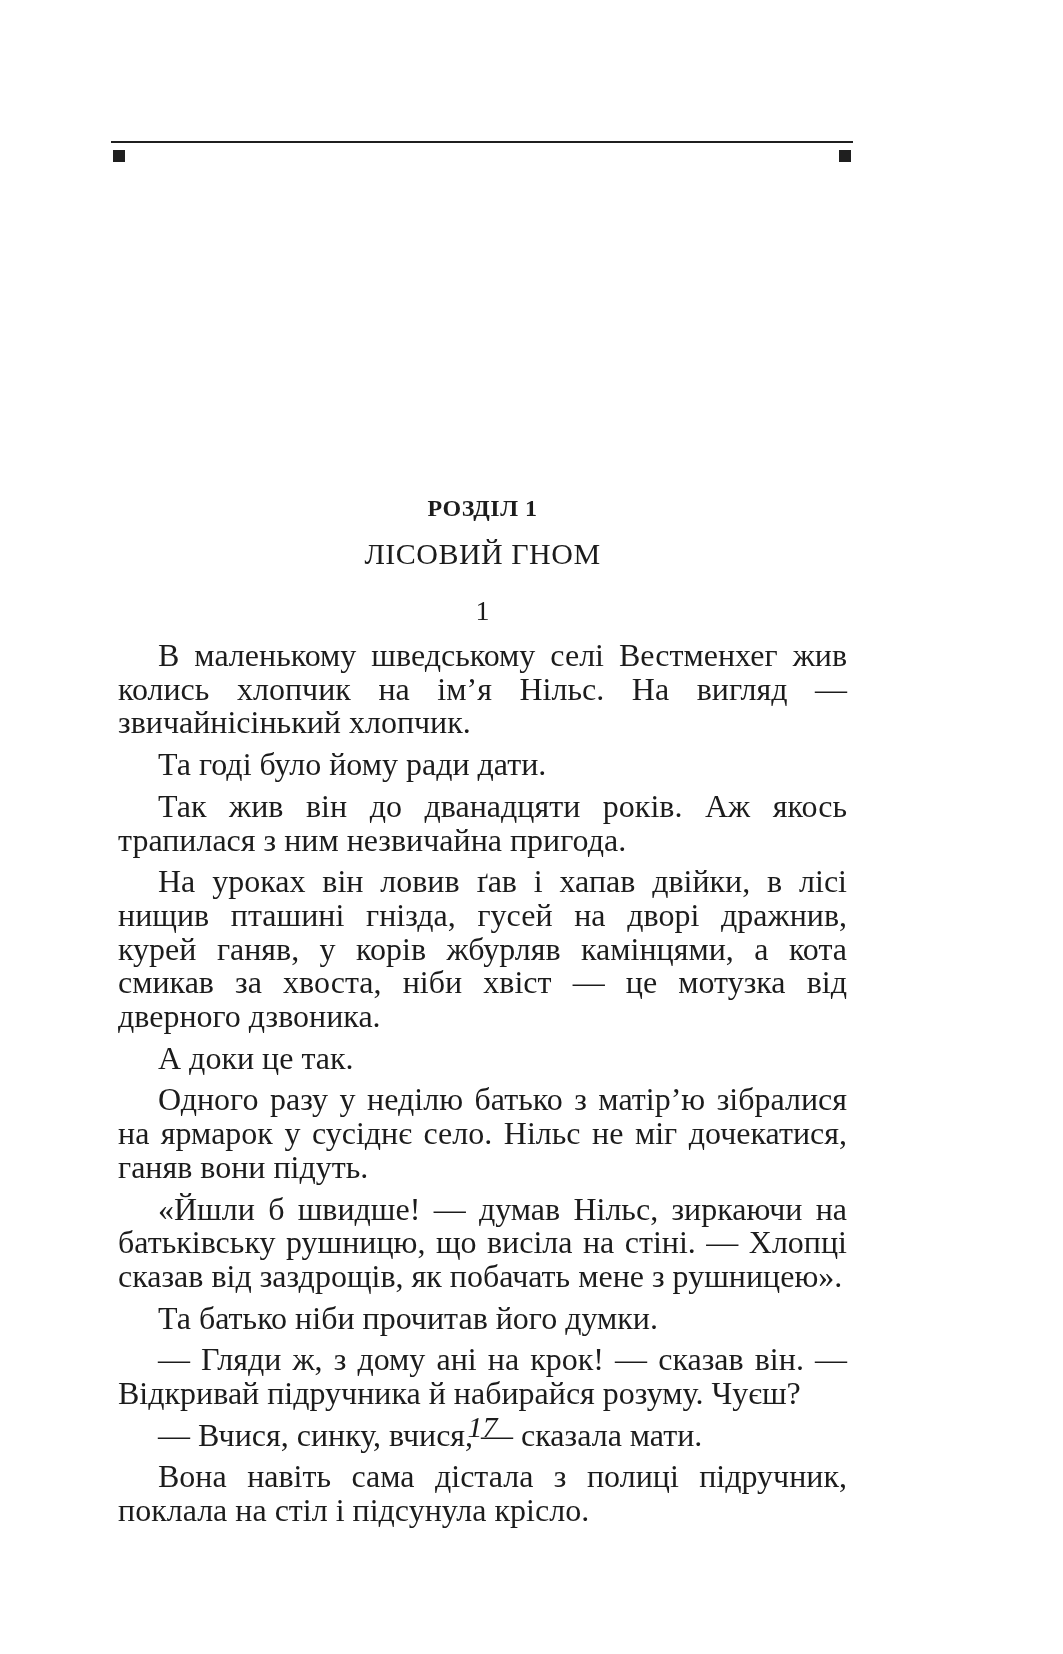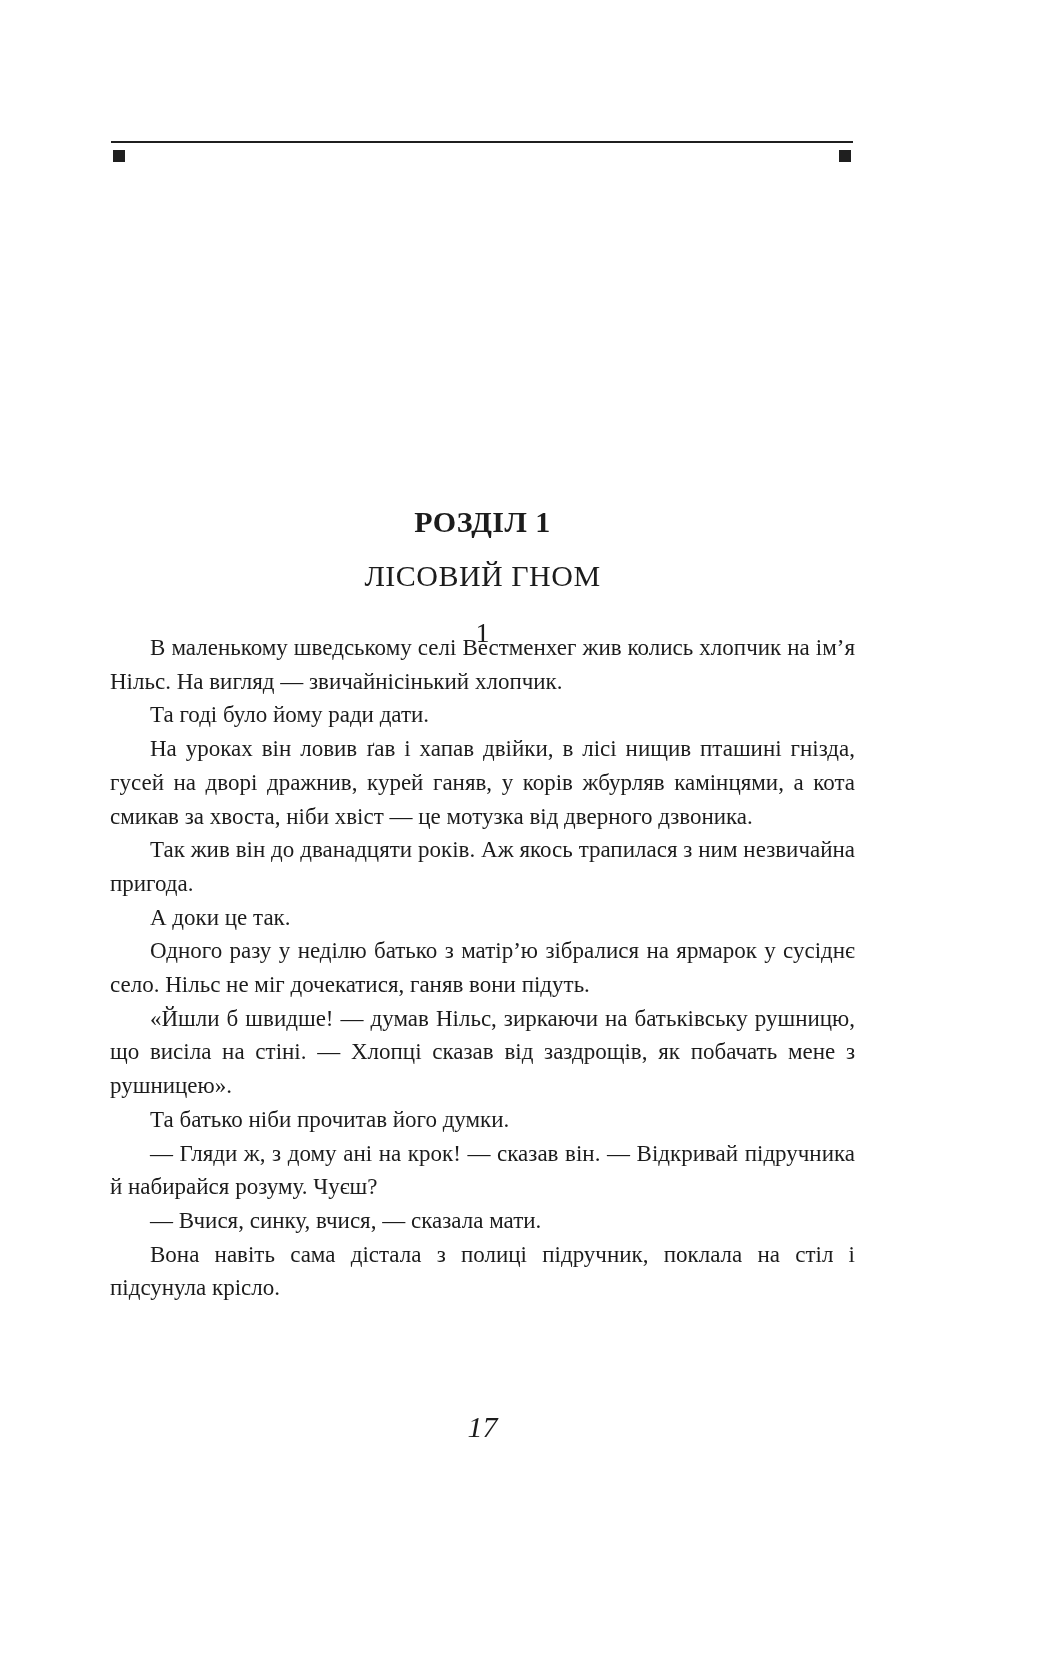--- a/index.html
+++ b/index.html
@@ -55,22 +55,22 @@
 
   
   .chapter-head {
     position: absolute;
     left: 0;
     top: 487px;
     width: 100%;
     text-align: center;
   }
   .chapter-title {
-    margin: 16px;
-    font-size: 30px;
+    margin: 2px;
+    font-size: 24px;
     font-weight: bold;
     line-height: 38px;
     letter-spacing: 0.5px;
   }
   .chapter-subtitle {
     margin: 8px;
     font-size: 30px;
     font-weight: normal;
     line-height: 38px;
     letter-spacing: 0.5px;
@@ -82,22 +82,22 @@
   }
 
   
   .body-text {
     position: absolute;
     left: 0;
     top: 631px;
     width: 745px;
   }
   .para {
-    margin: 0;
-    font-size: 23px;
+    margin: 8px;
+    font-size: 32px;
     line-height: 33.7px;
     text-align: justify;
     text-indent: 40px;
   }
 
   
   .page-number {
     position: absolute;
     left: 0;
     top: 1410px;
@@ -121,22 +121,22 @@
 
     <div class="chapter-head">
       <h1 class="chapter-title">РОЗДІЛ 1</h1>
       <h2 class="chapter-subtitle">ЛІСОВИЙ ГНОМ</h2>
       <div class="section-number">1</div>
     </div>
 
     <div class="body-text">
         <p class="para">В маленькому шведському селі Вестменхег жив колись хлопчик на ім’я Нільс. На вигляд — звичайнісінький хлопчик.</p>
         <p class="para">Та годі було йому ради дати.</p>
+        <p class="para">Так жив він до дванадцяти років. Аж якось трапилася з ним незвичайна пригода.</p>
         <p class="para">На уроках він ловив ґав і хапав двійки, в лісі нищив пташині гнізда, гусей на дворі дражнив, курей ганяв, у корів жбурляв камінцями, а кота смикав за хвоста, ніби хвіст — це мотузка від дверного дзвоника.</p>
-        <p class="para">Так жив він до дванадцяти років. Аж якось трапилася з ним незвичайна пригода.</p>
         <p class="para">А доки це так.</p>
         <p class="para">Одного разу у неділю батько з матір’ю зібралися на ярмарок у сусіднє село. Нільс не міг дочекатися, ганяв вони підуть.</p>
         <p class="para">«Йшли б швидше! — думав Нільс, зиркаючи на батьківську рушницю, що висіла на стіні. — Хлопці сказав від заздрощів, як побачать мене з рушницею».</p>
         <p class="para">Та батько ніби прочитав його думки.</p>
         <p class="para">— Гляди ж, з дому ані на крок! — сказав він. — Відкривай підручника й набирайся розуму. Чуєш?</p>
         <p class="para">— Вчися, синку, вчися, — сказала мати.</p>
         <p class="para">Вона навіть сама дістала з полиці підручник, поклала на стіл і підсунула крісло.</p>
       </div>
 
     <div class="page-number">17</div>

